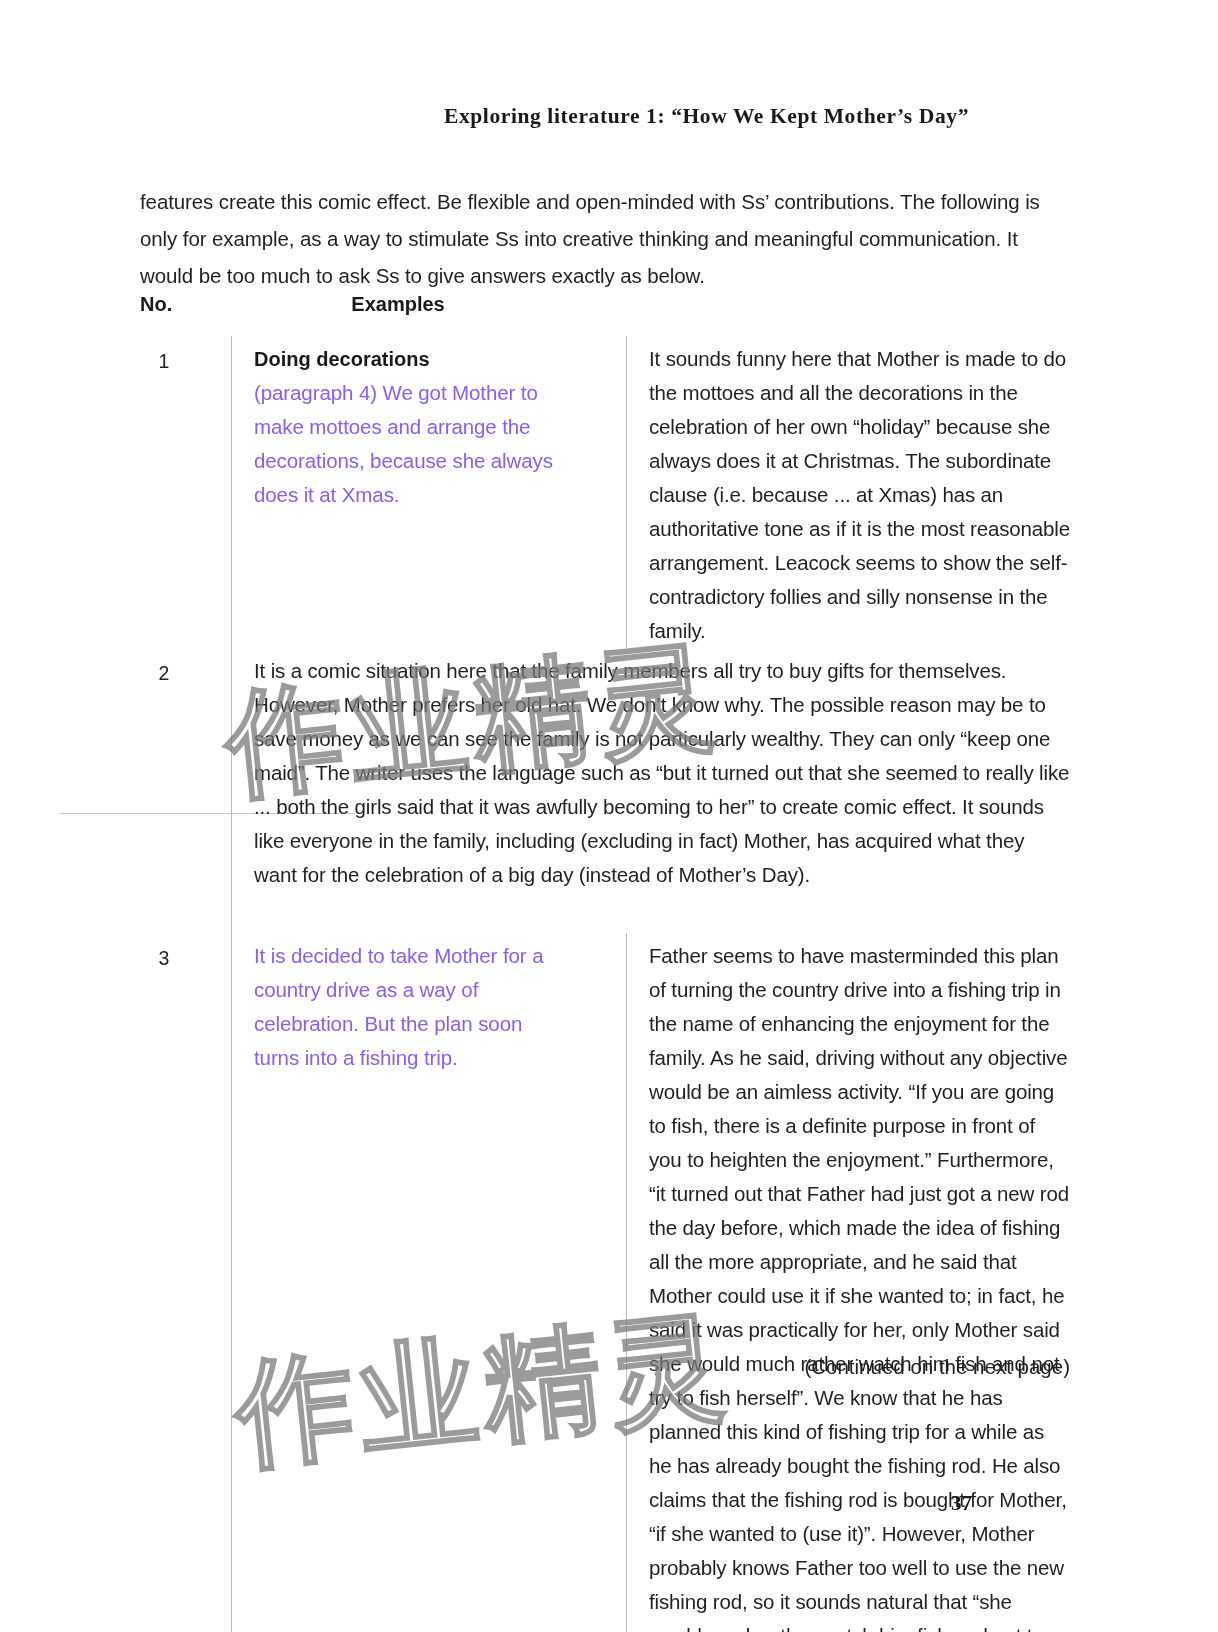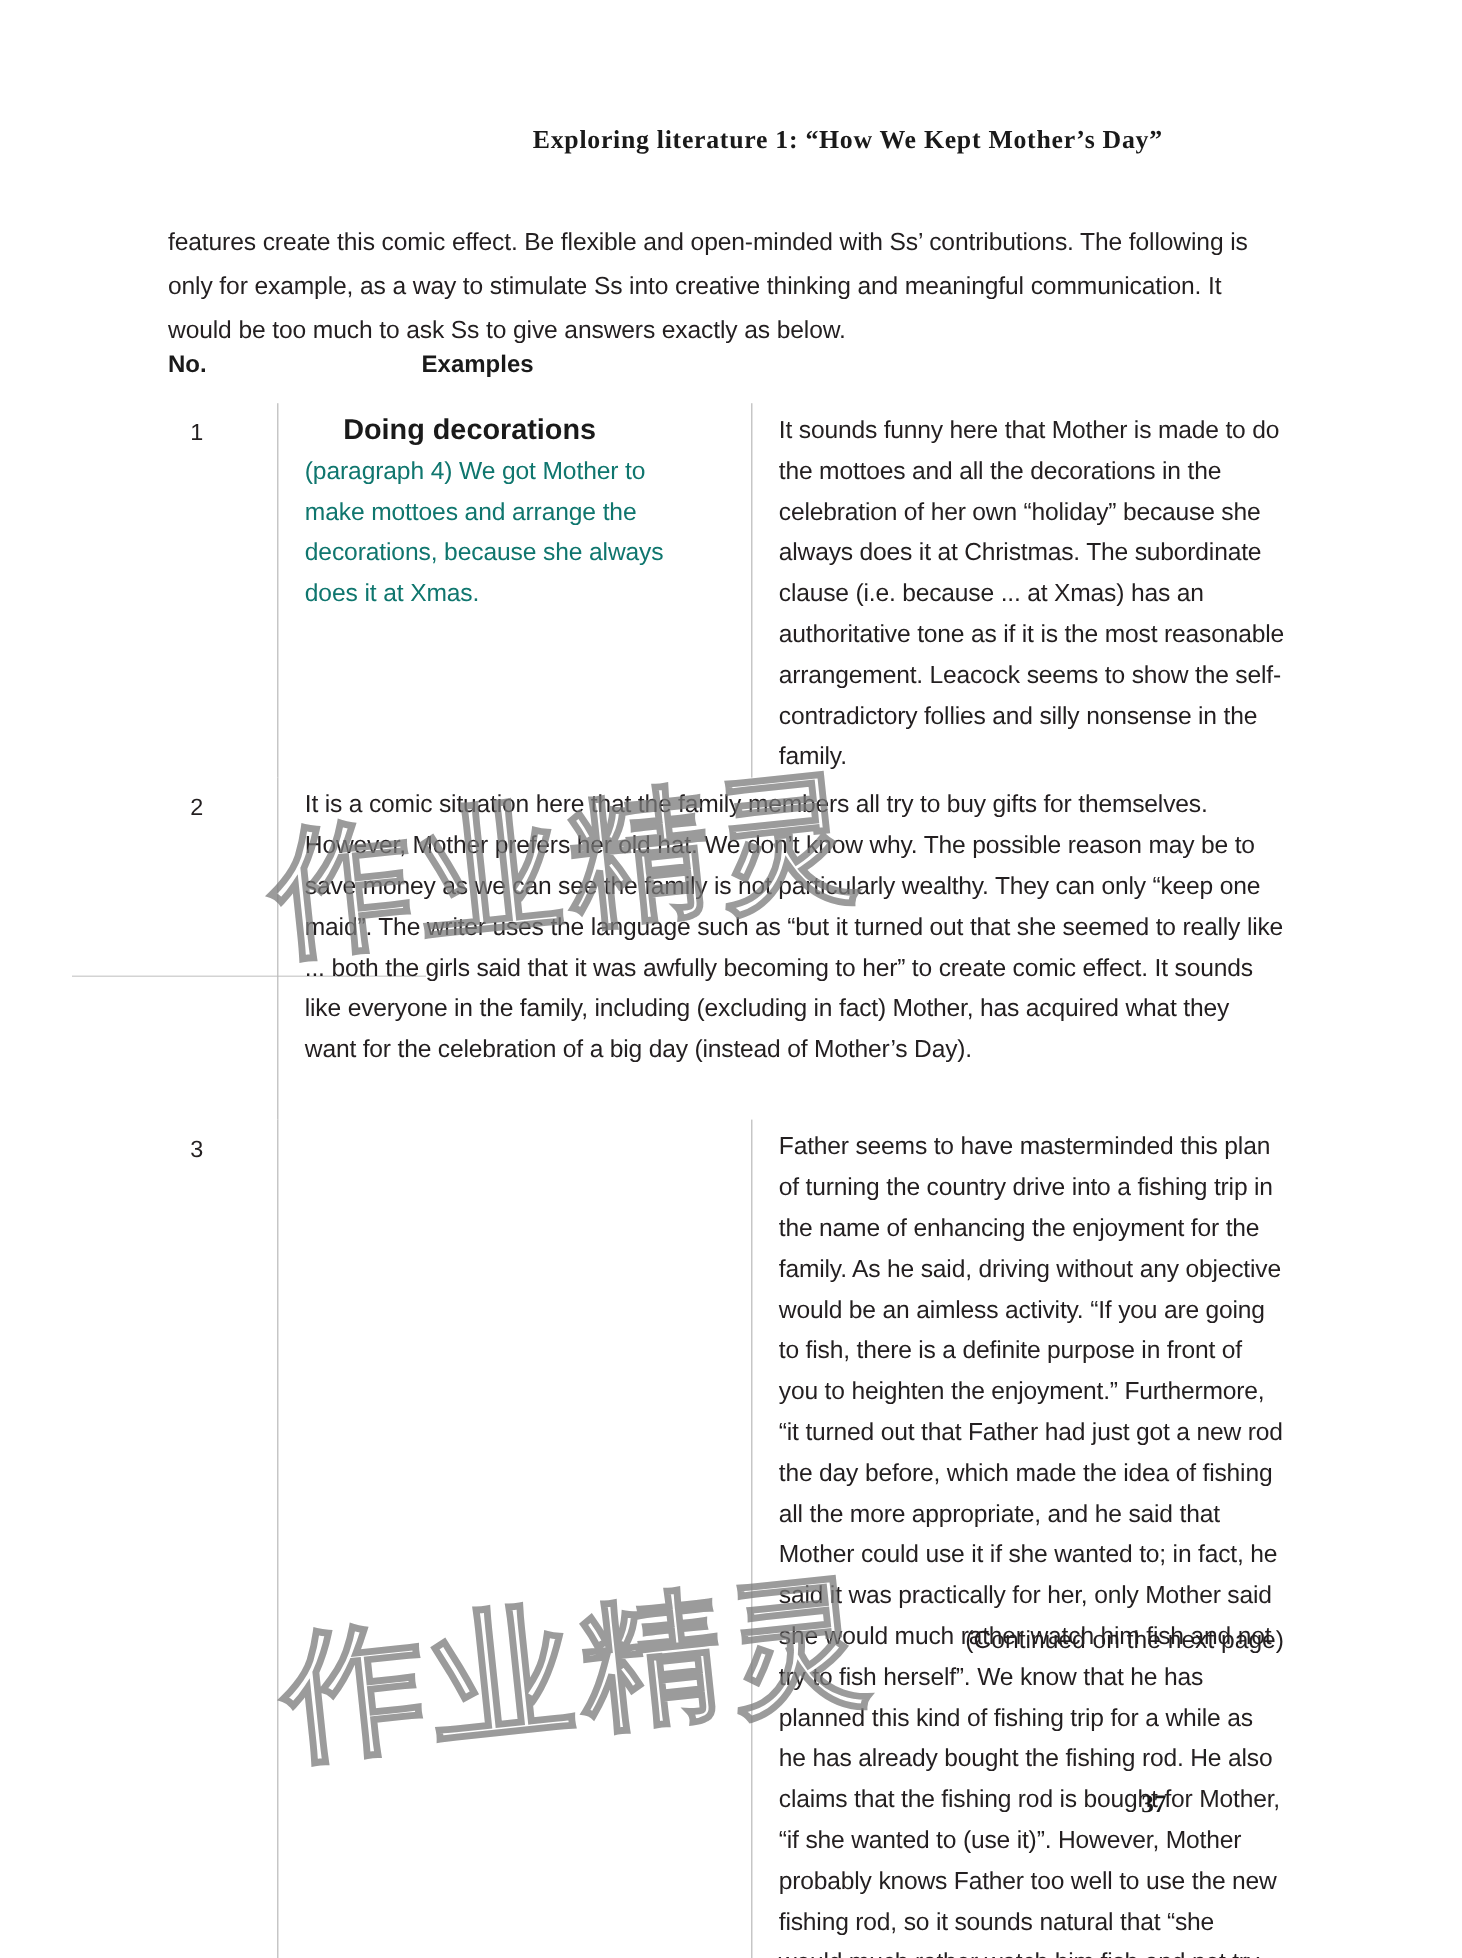--- a/index.html
+++ b/index.html
@@ -96,29 +96,28 @@
   .th-pe   { text-align: center; }
 
   .cell-num {
     font-size: 19.5px;
     color: #231f20;
     text-align: center;
     line-height: 34px;
   }
   .ex-title {
     font-weight: bold;
-    font-size: 24px;
-    line-height: 34px;
-    color: #1a1a1a;
-    margin-left: 32px;
+    font-size: 20px;
+    line-height: 34px;
+    color: #1a1a1a;
   }
   .ex-body {
     font-size: 20.5px;
     line-height: 34px;
-    color: #0f766e;
+    color: #8b5cf6;
     letter-spacing: -0.1px;
   }
   .pe-body {
     font-size: 20.5px;
     line-height: 34px;
     color: #231f20;
     letter-spacing: -0.15px;
   }
 
   
@@ -211,20 +210,21 @@
     <div class="tbl-row row-2">
       <div class="col-no cell-num">2</div>
       <div class="col-pe">
         <div class="pe-body">It is a comic situation here that the family members all try to buy gifts for themselves. However, Mother prefers her old hat. We don’t know why. The possible reason may be to save money as we can see the family is not particularly wealthy. They can only “keep one maid”. The writer uses the language such as “but it turned out that she seemed to really like ... both the girls said that it was awfully becoming to her” to create comic effect. It sounds like everyone in the family, including (excluding in fact) Mother, has acquired what they want for the celebration of a big day (instead of Mother’s Day).</div>
       </div>
     </div>
 
     <div class="tbl-row row-3">
       <div class="col-no cell-num">3</div>
       <div class="col-ex">
+        <div class="ex-body">It is decided to take Mother for a country drive as a way of celebration. But the plan soon turns into a fishing trip.</div>
       </div>
       <div class="col-pe">
         <div class="pe-body">Father seems to have masterminded this plan of turning the country drive into a fishing trip in the name of enhancing the enjoyment for the family. As he said, driving without any objective would be an aimless activity. “If you are going to fish, there is a definite purpose in front of you to heighten the enjoyment.” Furthermore, “it turned out that Father had just got a new rod the day before, which made the idea of fishing all the more appropriate, and he said that Mother could use it if she wanted to; in fact, he said it was practically for her, only Mother said she would much rather watch him fish and not try to fish herself”. We know that he has planned this kind of fishing trip for a while as he has already bought the fishing rod. He also claims that the fishing rod is bought for Mother, “if she wanted to (use it)”. However, Mother probably knows Father too well to use the new fishing rod, so it sounds natural that “she would much rather watch him fish and not try to fish herself”. The use of the language like “it occurred to Father ...”, “we might just as well use it (the car) for a drive up into the hills”, and “it turned out that Father had just got a new rod” points to Father’s selfishness in a humorous way.</div>
       </div>
     </div>
 
   </div>
 
   <div class="continued">(Continued on the next page)</div>
 

